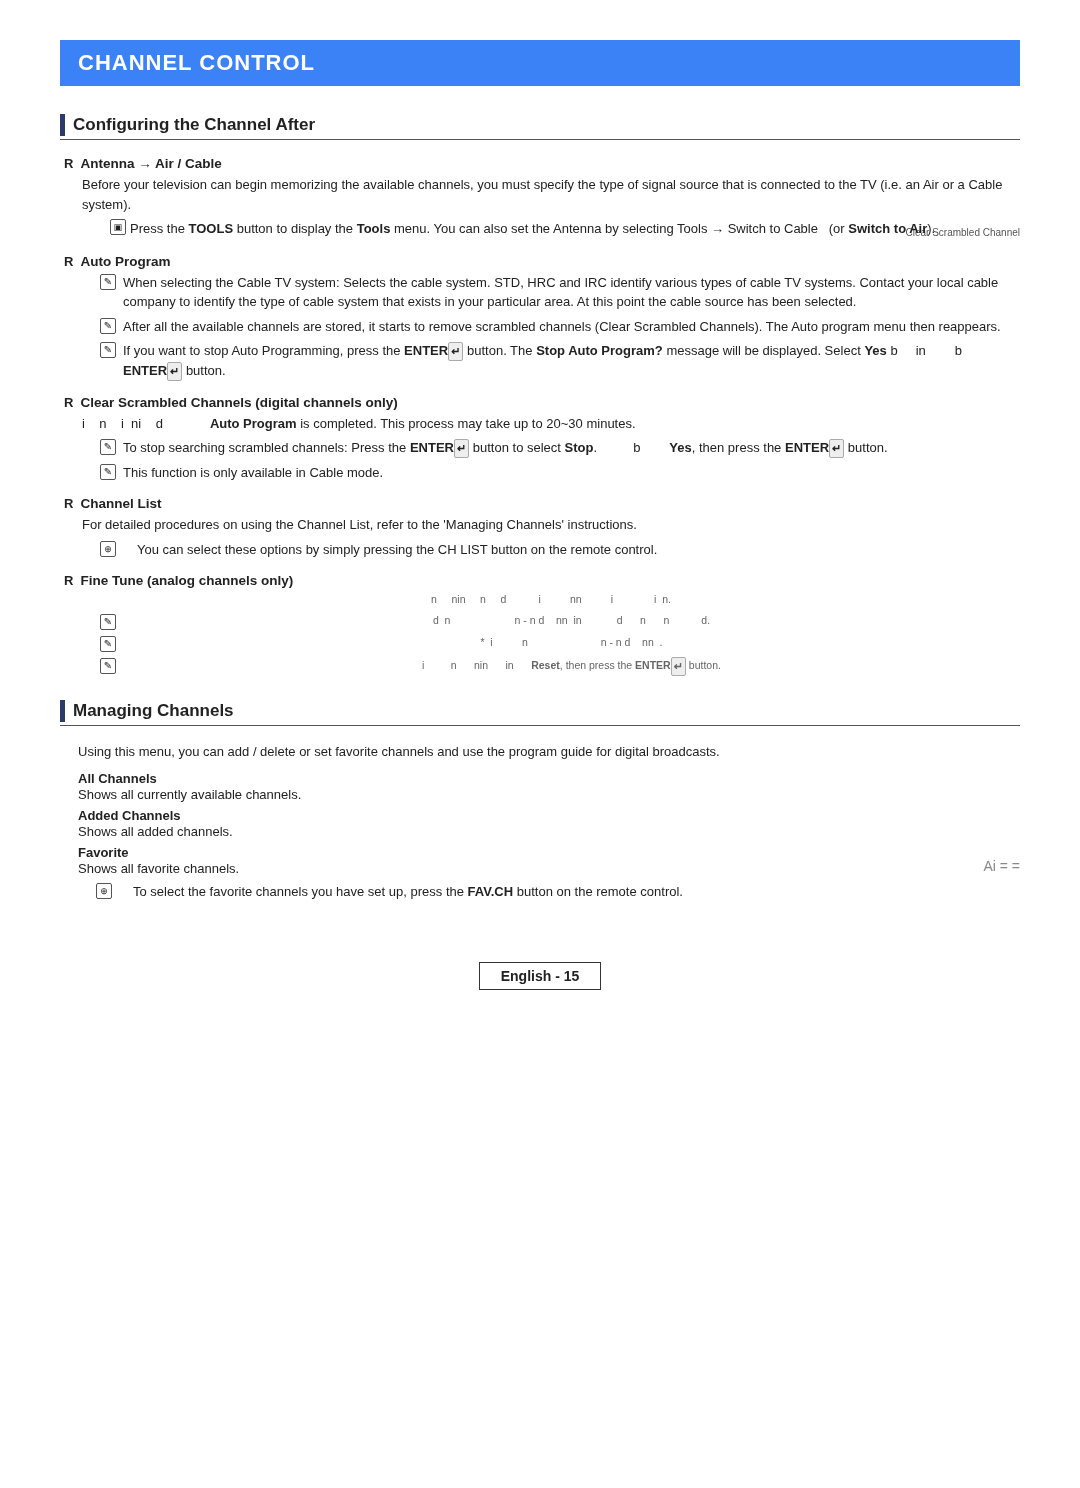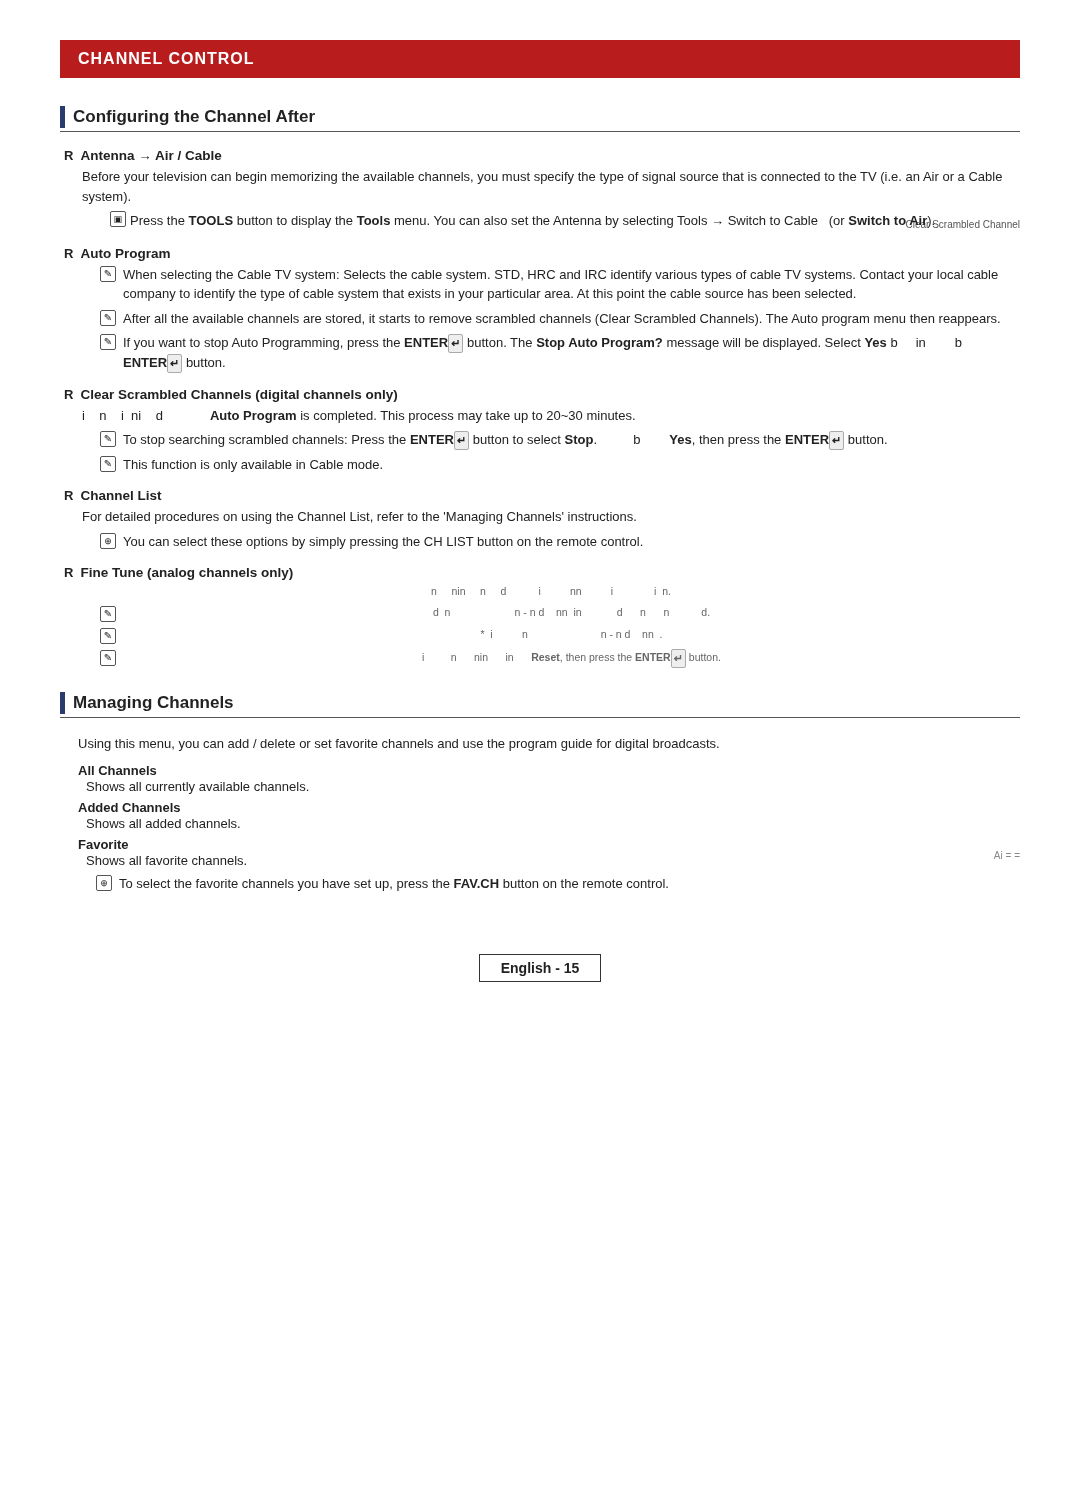--- a/index.html
+++ b/index.html
@@ -7,23 +7,23 @@
       font-family: Arial, sans-serif;
       font-size: 13px;
       color: #222;
       background: #fff;
       width: 1080px;
       min-height: 1488px;
       padding: 40px 60px 40px 60px;
     }
 
     .page-title-bar {
-      background: #b91c1c;
+      background: #3b82f6;
       color: #fff;
-      font-size: 16px;
+      font-size: 22px;
       font-weight: bold;
       letter-spacing: 1px;
       padding: 10px 18px;
       margin-bottom: 28px;
     }
 
     .section-header {
       display: flex;
       align-items: center;
       border-bottom: 1px solid #555;
@@ -123,21 +123,21 @@
       margin-bottom: 5px;
       margin-left: 18px;
     }
 
     .source-row .source-icon {
       margin-top: 1px;
       flex-shrink: 0;
     }
 
     .source-row-text {
-      margin-left: 4px;
+      margin-left: 18px;
       line-height: 1.5;
       flex: 1;
     }
 
     .tools-row {
       display: flex;
       align-items: flex-start;
       margin-bottom: 5px;
       margin-left: 28px;
     }
@@ -184,21 +184,21 @@
       margin-bottom: 6px;
     }
 
     .channel-list-label {
       font-weight: bold;
       font-size: 13px;
     }
 
     .channel-list-desc {
       font-size: 13px;
-      margin-left: 8px;
+      margin-left: 0;
       margin-top: 1px;
     }
 
     .footer {
       text-align: center;
       margin-top: 60px;
       font-size: 13px;
     }
 
     .footer-box {
@@ -212,21 +212,21 @@
     .section-gap { margin-bottom: 20px; }
 
     .inline-note {
       font-size: 10.5px;
       color: #666;
       text-align: center;
     }
 
     .air-note {
       float: right;
-      font-size: 10px;
+      font-size: 14px;
       color: #888;
       margin-top: -2px;
     }
   </style>
 </head>
 <body>
 
 <div class="page-title-bar">CHANNEL CONTROL</div>
 
 <div class="section-gap">

